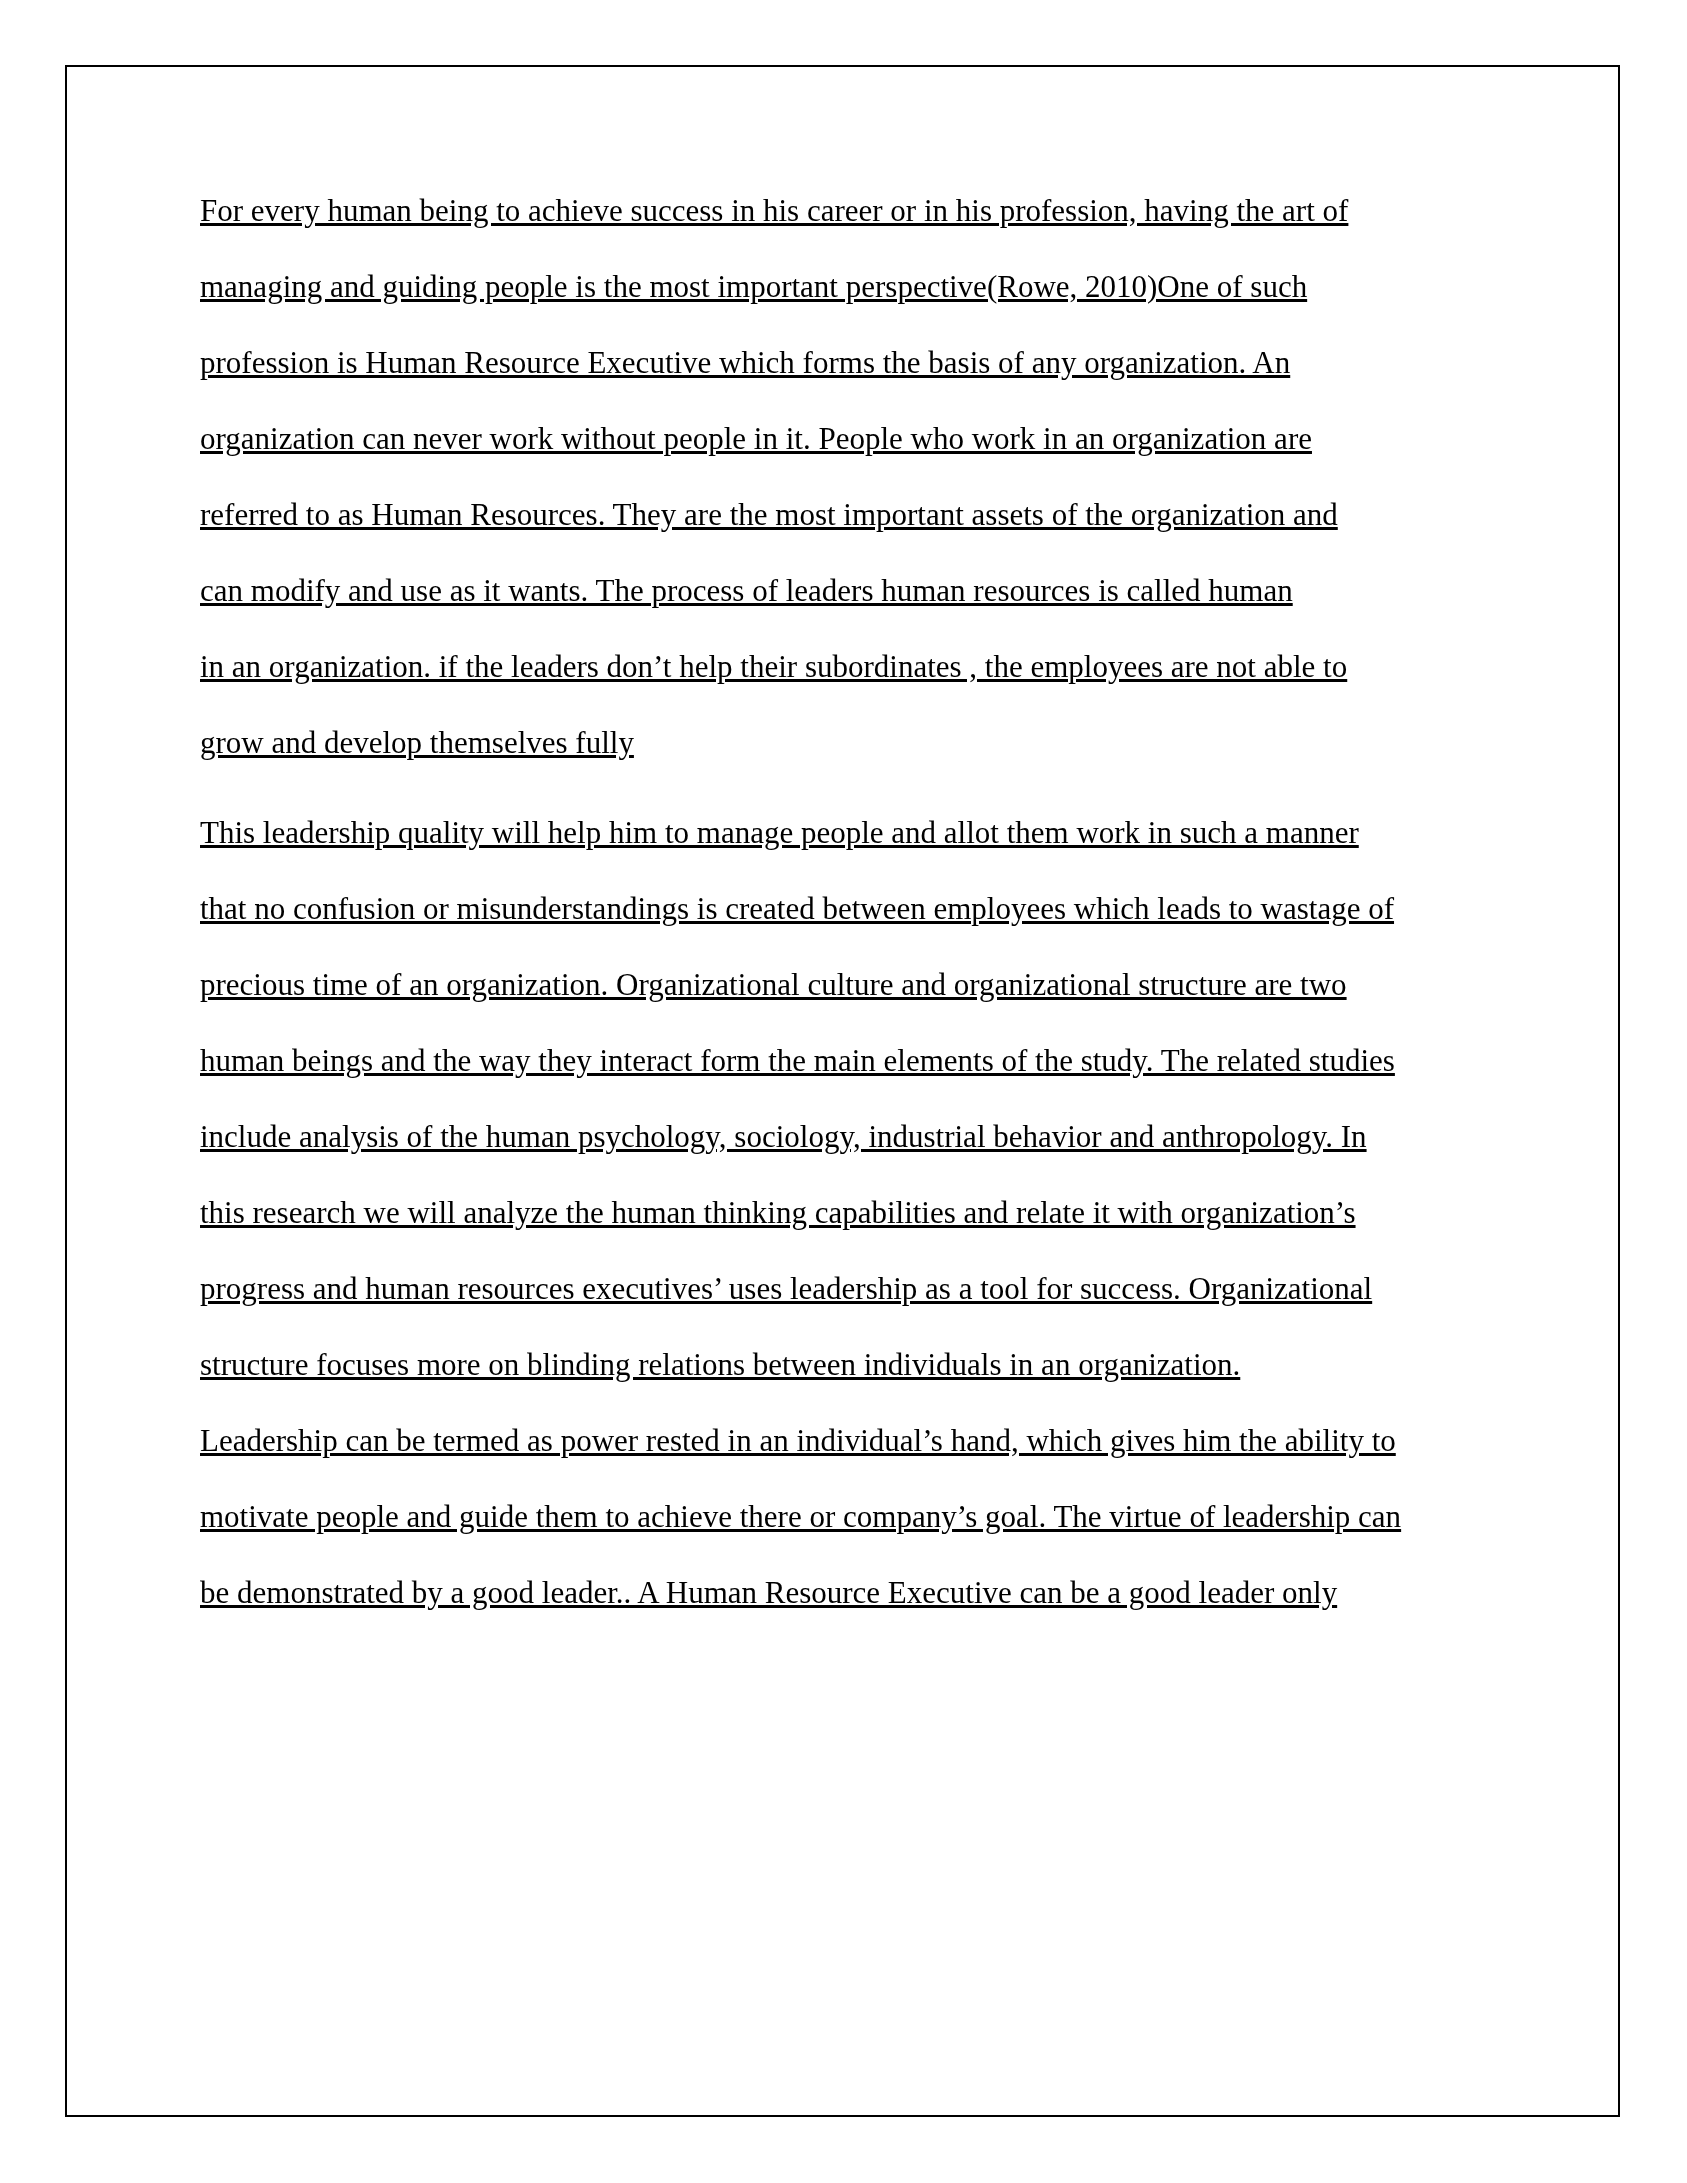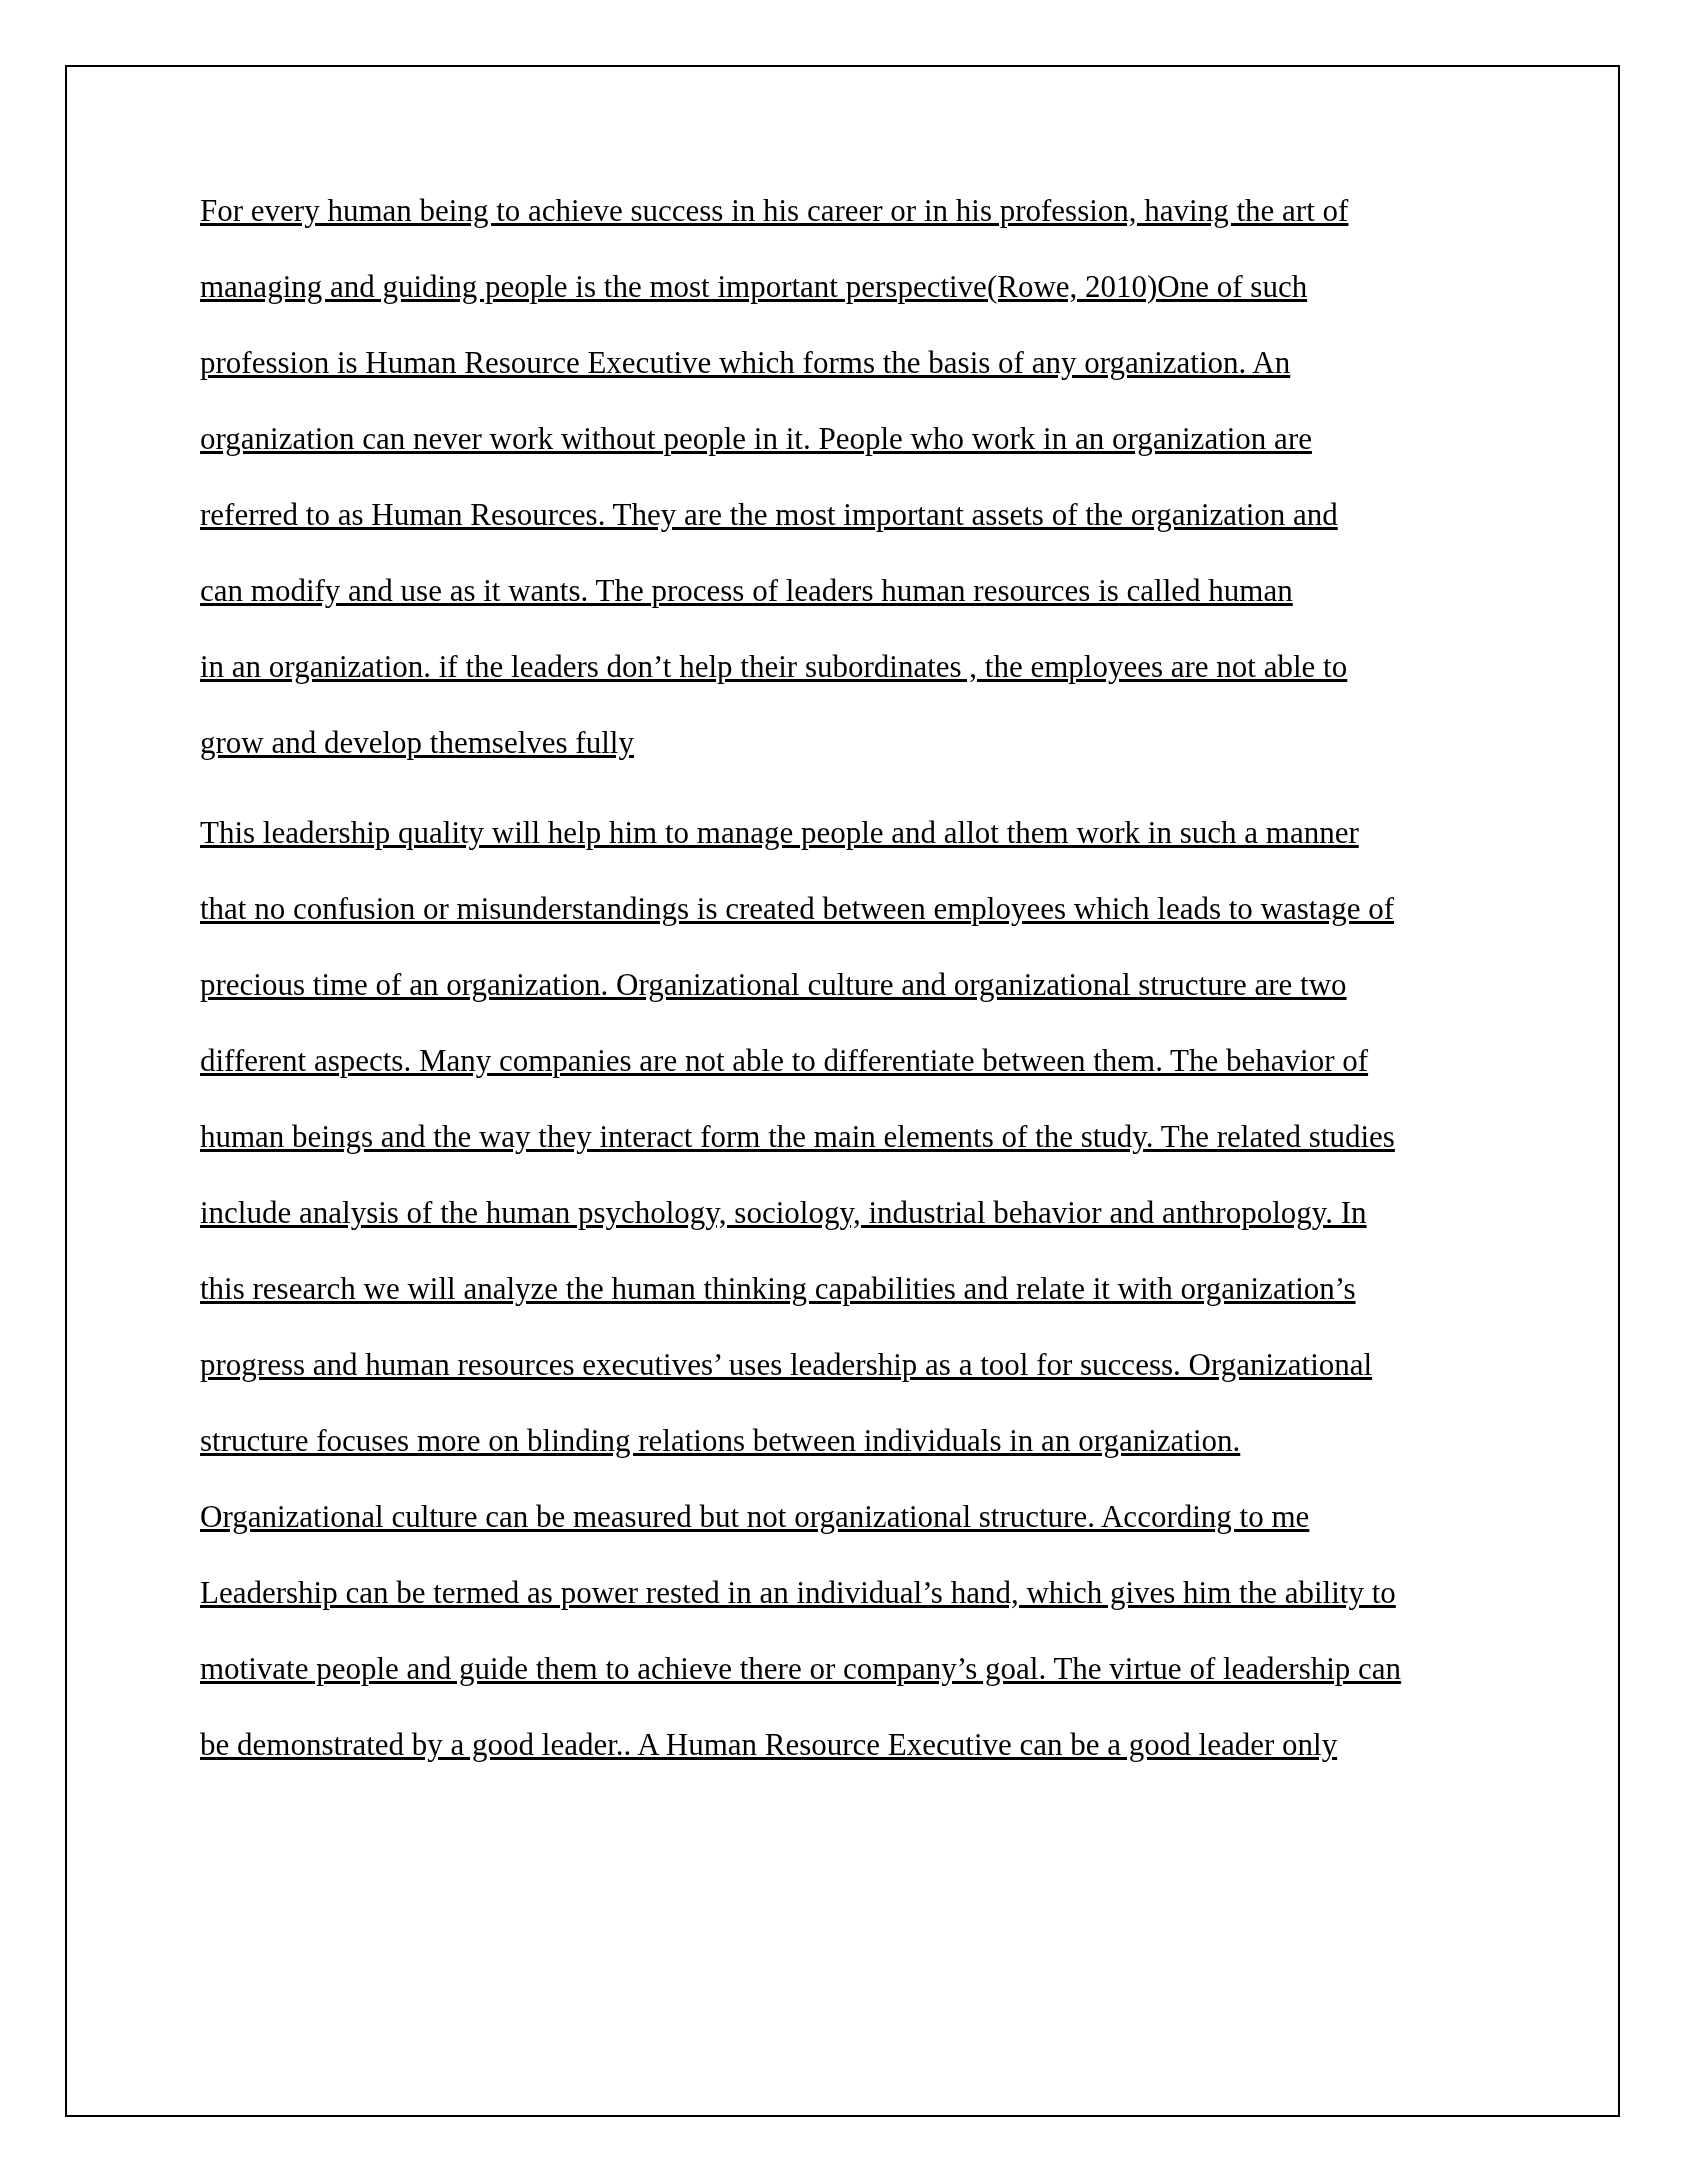--- a/index.html
+++ b/index.html
@@ -59,25 +59,23 @@
     <span class="line">organization can never work without people in it. People who work in an organization are</span>
     <span class="line">referred to as Human Resources. They are the most important assets of the organization and</span>
     <span class="line">can modify and use as it wants. The process of leaders human resources is called human</span>
     <span class="line">in an organization. if the leaders don’t help their subordinates , the employees are not able to</span>
     <span class="line">grow and develop themselves fully</span>
   </p>
   <p class="paragraph">
     <span class="line">This leadership quality will help him to manage people and allot them work in such a manner</span>
     <span class="line">that no confusion or misunderstandings is created between employees which leads to wastage of</span>
     <span class="line">precious time of an organization. Organizational culture and organizational structure are two</span>
-    <span class="line">different aspects. Many companies are not able to differentiate between them. The behavior of</span>
     <span class="line">human beings and the way they interact form the main elements of the study. The related studies</span>
     <span class="line">include analysis of the human psychology, sociology, industrial behavior and anthropology. In</span>
     <span class="line">this research we will analyze the human thinking capabilities and relate it with organization’s</span>
     <span class="line">progress and human resources executives’ uses leadership as a tool for success. Organizational</span>
     <span class="line">structure focuses more on blinding relations between individuals in an organization.</span>
-    <span class="line">Organizational culture can be measured but not organizational structure. According to me</span>
     <span class="line">Leadership can be termed as power rested in an individual’s hand, which gives him the ability to</span>
     <span class="line">motivate people and guide them to achieve there or company’s goal. The virtue of leadership can</span>
     <span class="line">be demonstrated by a good leader.. A Human Resource Executive can be a good leader only</span>
   </p>
 </div>
 
 
 </body></html>

